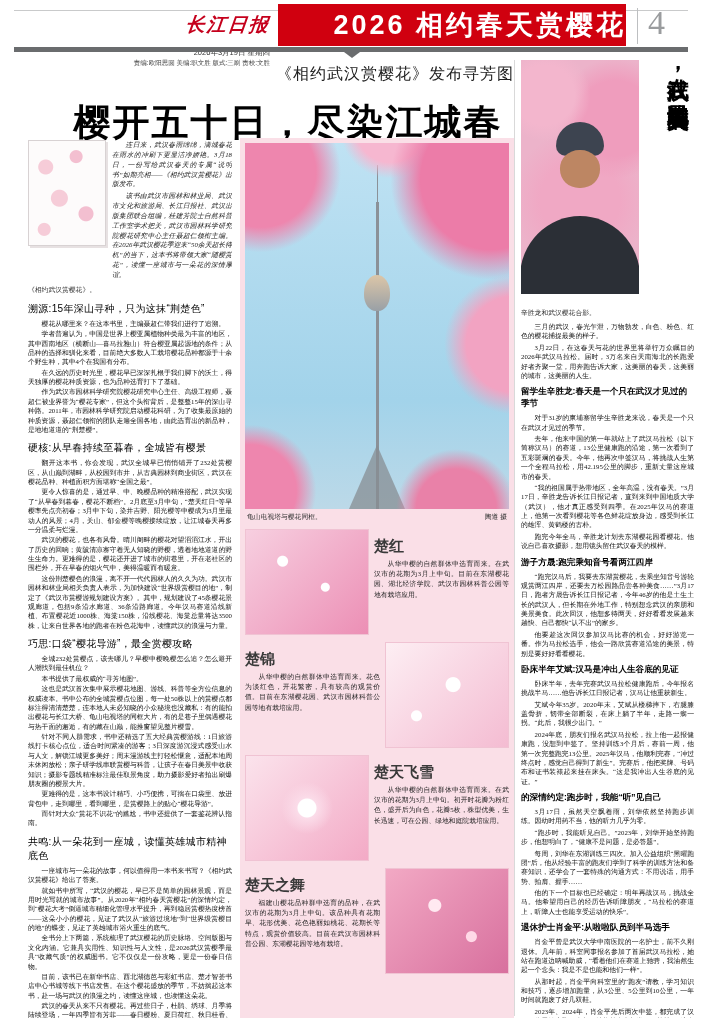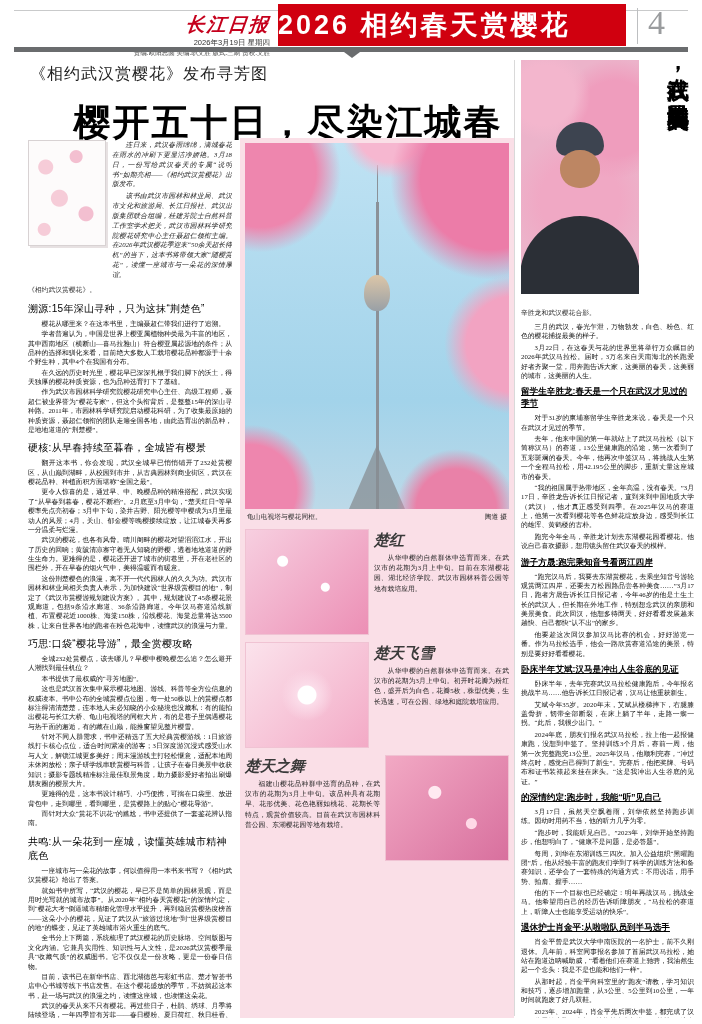--- a/index.html
+++ b/index.html
@@ -3,34 +3,34 @@
 <meta charset="utf-8">
 <style>
   html,body{margin:0;padding:0;background:#fff;}
   .page{position:relative;width:702px;height:1024px;background:#fff;overflow:hidden;
         font-family:"Liberation Serif",serif;color:#111;}
   .top-rule{position:absolute;left:14px;top:10px;width:674px;height:1px;background:#c9cacb;}
   
   .masthead-block{position:absolute;left:70px;top:12px;width:200px;text-align:right;}
   .masthead{color:#c5001c;font-size:19px;font-weight:900;font-style:italic;
             letter-spacing:2px;transform:skewX(-6deg);font-family:"Liberation Serif",serif;}
-  .date-line{font-size:7.5px;color:#333;margin-top:0;font-family:"Liberation Sans",sans-serif;}
+  .date-line{font-size:7.5px;color:#333;margin-top:10px;font-family:"Liberation Sans",sans-serif;}
   .credits-line{font-size:6.5px;color:#444;margin-top:1px;font-family:"Liberation Sans",sans-serif;}
   .banner{position:absolute;left:278px;top:4px;width:348px;height:42px;background:#d0000f;
-          color:#fff;font-size:27px;font-weight:900;letter-spacing:3px;text-align:left;
+          color:#fff;font-size:27px;font-weight:900;letter-spacing:3px;text-align:right;
           line-height:42px;font-family:"Liberation Sans",sans-serif;}
   .pagenum-sep{position:absolute;left:637px;top:8px;width:1px;height:36px;background:#bdbfc1;}
   .page-number{position:absolute;left:648px;top:4px;font-size:34px;color:#9a9c9e;
                font-family:"Liberation Serif",serif;}
   .divider-bar{position:absolute;left:14px;top:47px;width:674px;height:5px;background:#6a6c6e;}
   .bar-notch{position:absolute;left:344px;top:52px;width:0;height:0;
              border-left:8px solid transparent;border-right:8px solid transparent;
              border-top:6px solid #6a6c6e;}
   
-  .kicker{position:absolute;left:30px;top:64px;width:484px;text-align:left;font-size:16px;
+  .kicker{position:absolute;left:30px;top:64px;width:484px;text-align:right;font-size:16px;
           color:#222;letter-spacing:1px;}
   .headline{position:absolute;left:22px;top:82px;width:500px;margin:16px;text-align:center;
             font-size:37px;font-weight:900;letter-spacing:2px;color:#000;}
   
   .col-left{position:absolute;left:28px;top:140px;width:204px;height:878px;overflow:hidden;}
   .col-mid{position:absolute;left:240px;top:138px;width:274px;height:880px;overflow:hidden;
            background:#fadfe7;padding:5px;box-sizing:border-box;}
   .vline{position:absolute;left:514px;top:60px;width:1px;height:956px;background:#d9d9d9;}
   .col-right{position:absolute;left:521px;top:60px;width:173px;height:958px;overflow:hidden;}
   
@@ -75,42 +75,42 @@
         linear-gradient(135deg,#f7cfe0,#ec8fb5);}
   .fp-b{background:radial-gradient(circle at 55% 40%,#fff 0 7px,transparent 8px),
         radial-gradient(circle at 25% 70%,#fff 0 5px,transparent 6px),
         linear-gradient(135deg,#fdeef3,#f4bcd2);}
   .fp-c{background:radial-gradient(circle at 50% 50%,#fff 0 9px,#fbdce9 10px,transparent 26px),
         linear-gradient(135deg,#fbe3ec,#f3aac6);}
   .fp-d{background:radial-gradient(circle at 40% 35%,#ffe9f1 0 6px,transparent 7px),
         radial-gradient(circle at 70% 65%,#ffd9e7 0 5px,transparent 6px),
         linear-gradient(135deg,#f2a9c4,#d8709e);}
   .flower-text{flex:1;}
-  .flower-name{font-size:15px;font-style:italic;font-weight:bold;color:#3a3a3a;margin:2px 0 3px;
+  .flower-name{font-size:15px;font-weight:bold;color:#3a3a3a;margin:8px 0 3px;
                font-family:"Liberation Serif",serif;}
   .flower-desc{font-size:6.8px;line-height:1.5;text-align:justify;color:#222;text-indent:2em;}
   
   .runner-row{display:flex;gap:4px;}
   .runner-photo{position:relative;flex:none;width:118px;height:234px;overflow:hidden;
       background:radial-gradient(circle at 20% 15%,#f3b6cd 0 30px,transparent 46px),
                  radial-gradient(circle at 80% 25%,#ef9dbd 0 38px,transparent 60px),
                  radial-gradient(circle at 50% 60%,#f0a8c4 0 40px,transparent 70px),#ecb3ca;}
   .beanie{position:absolute;left:50%;top:62px;width:48px;height:34px;margin-left:-24px;
           border-radius:24px 24px 10px 10px;background:#3d4450;}
   .face{position:absolute;left:50%;top:90px;width:40px;height:38px;margin-left:-20px;
         border-radius:48%;background:#bd8663;}
   .jacket{position:absolute;left:50%;bottom:-6px;width:120px;height:84px;margin-left:-60px;
           border-radius:55% 55% 0 0/80% 80% 0 0;background:#2b2f36;}
   .v-headline{flex:none;width:48px;height:246px;writing-mode:vertical-rl;font-size:22px;
               font-weight:900;letter-spacing:1px;color:#000;text-align:justify;
               font-family:"Liberation Serif",serif;margin-left:2px;}
   .col-right .photo-caption{margin:2px 0 4px;}
   .col-right .p{margin-bottom:2px;}
   .story-title{font-size:8.6px;font-weight:900;margin:6px 0 3px;color:#000;
-               font-family:"Liberation Sans",sans-serif;text-decoration:underline;}
+               font-family:"Liberation Sans",sans-serif;}
 </style>
 </head>
 <body>
 
 <div class="page">
   <div class="top-rule"></div>
 
   <div class="masthead-block">
     <div class="masthead">长江日报</div>
     <div class="date-line">2026年3月19日 星期四</div>
@@ -177,20 +177,27 @@
       <span>陶遵 摄</span>
     </div>
 
     <div class="flower-entry">
       <div class="flower-photo fp-a"></div>
       <div class="flower-text">
         <div class="flower-name">楚红</div>
         <div class="flower-desc">从华中樱的自然群体中选育而来。在武汉市的花期为3月上中旬。目前在东湖樱花园、湖北经济学院、武汉市园林科普公园等地有栽培应用。</div>
       </div>
     </div>
+    <div class="flower-entry rev">
+      <div class="flower-photo fp-b"></div>
+      <div class="flower-text">
+        <div class="flower-name">楚锦</div>
+        <div class="flower-desc">从华中樱的自然群体中选育而来。花色为淡红色，开花繁密，具有较高的观赏价值。目前在东湖樱花园、武汉市园林科普公园等地有栽培应用。</div>
+      </div>
+    </div>
     <div class="flower-entry">
       <div class="flower-photo fp-c"></div>
       <div class="flower-text">
         <div class="flower-name">楚天飞雪</div>
         <div class="flower-desc">从华中樱的自然群体中选育而来。在武汉市的花期为3月上中旬。初开时花瓣为粉红色，盛开后为白色，花瓣5枚，株型优美，生长迅速，可在公园、绿地和庭院栽培应用。</div>
       </div>
     </div>
     <div class="flower-entry rev">
       <div class="flower-photo fp-d"></div>
       <div class="flower-text">

